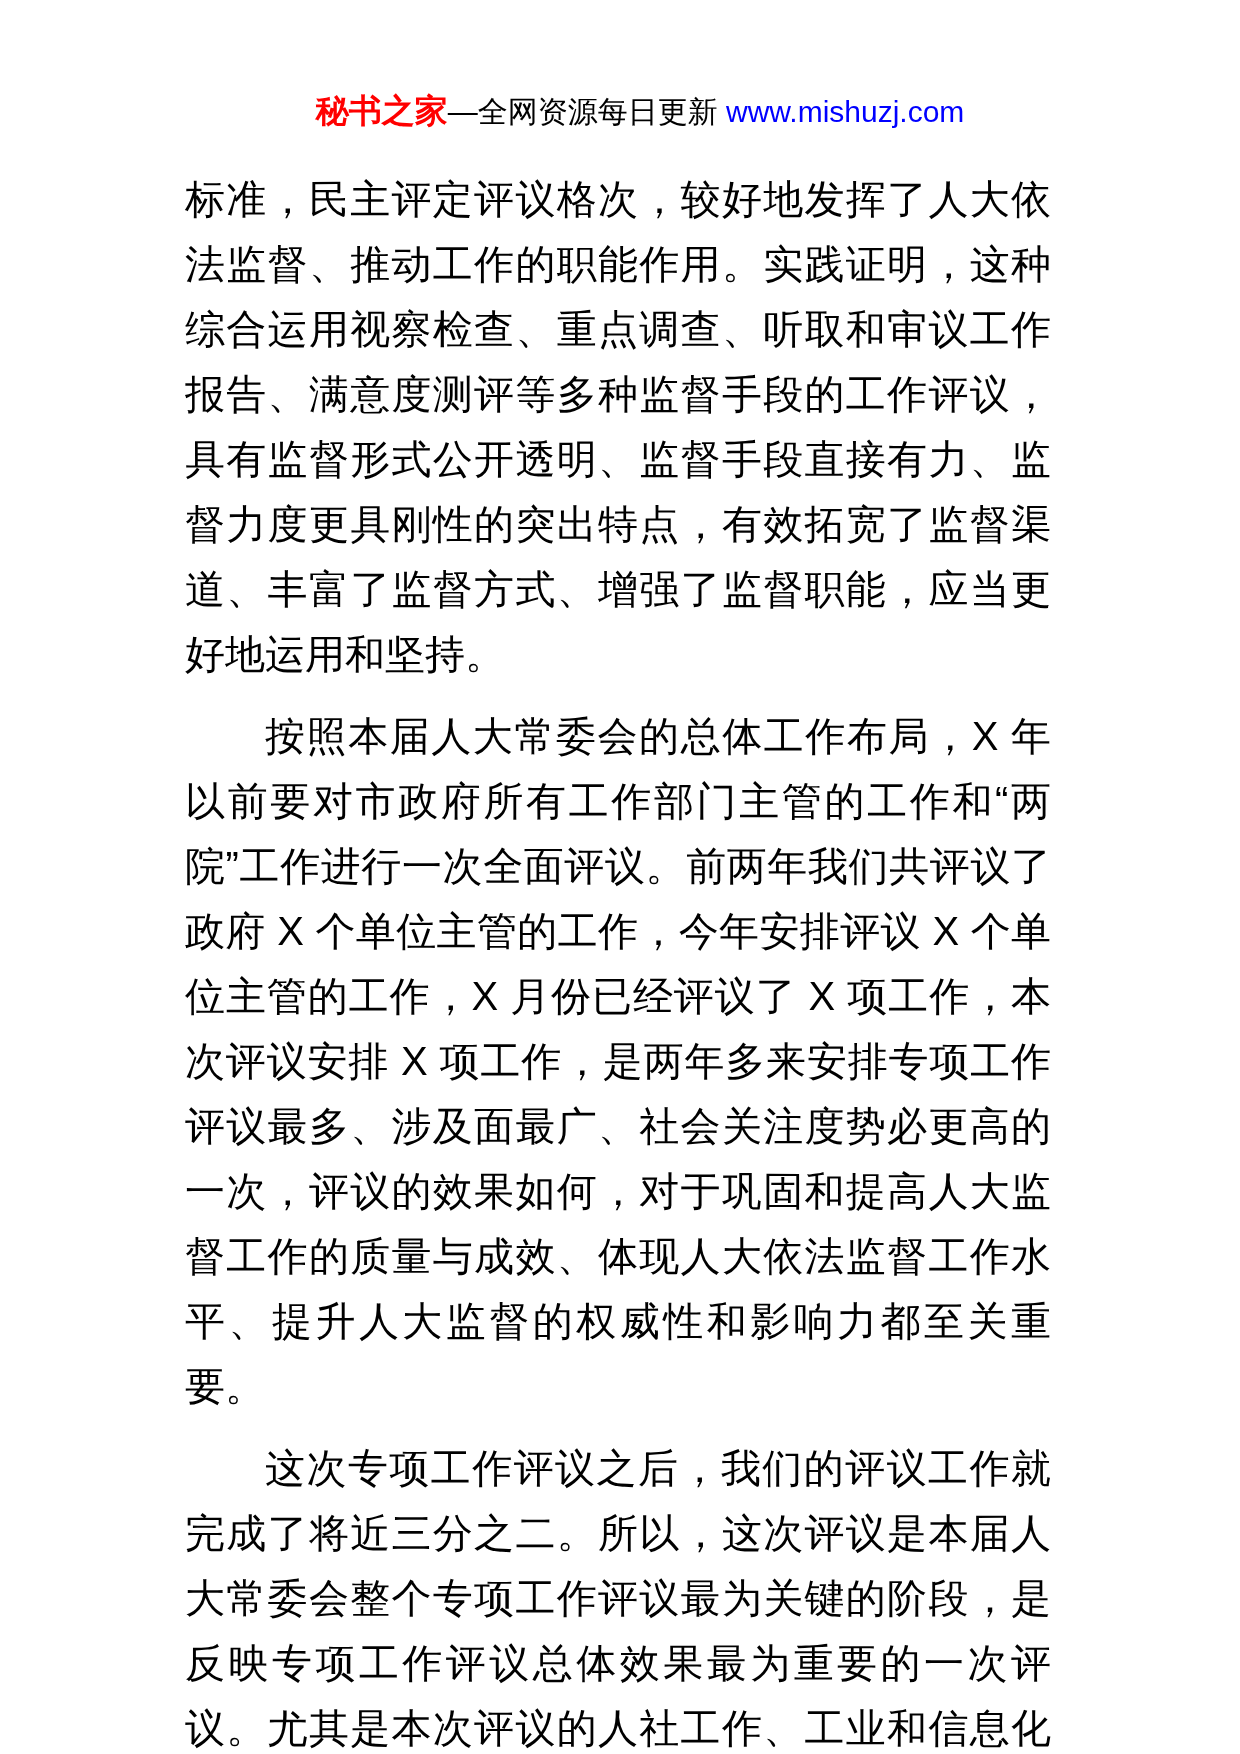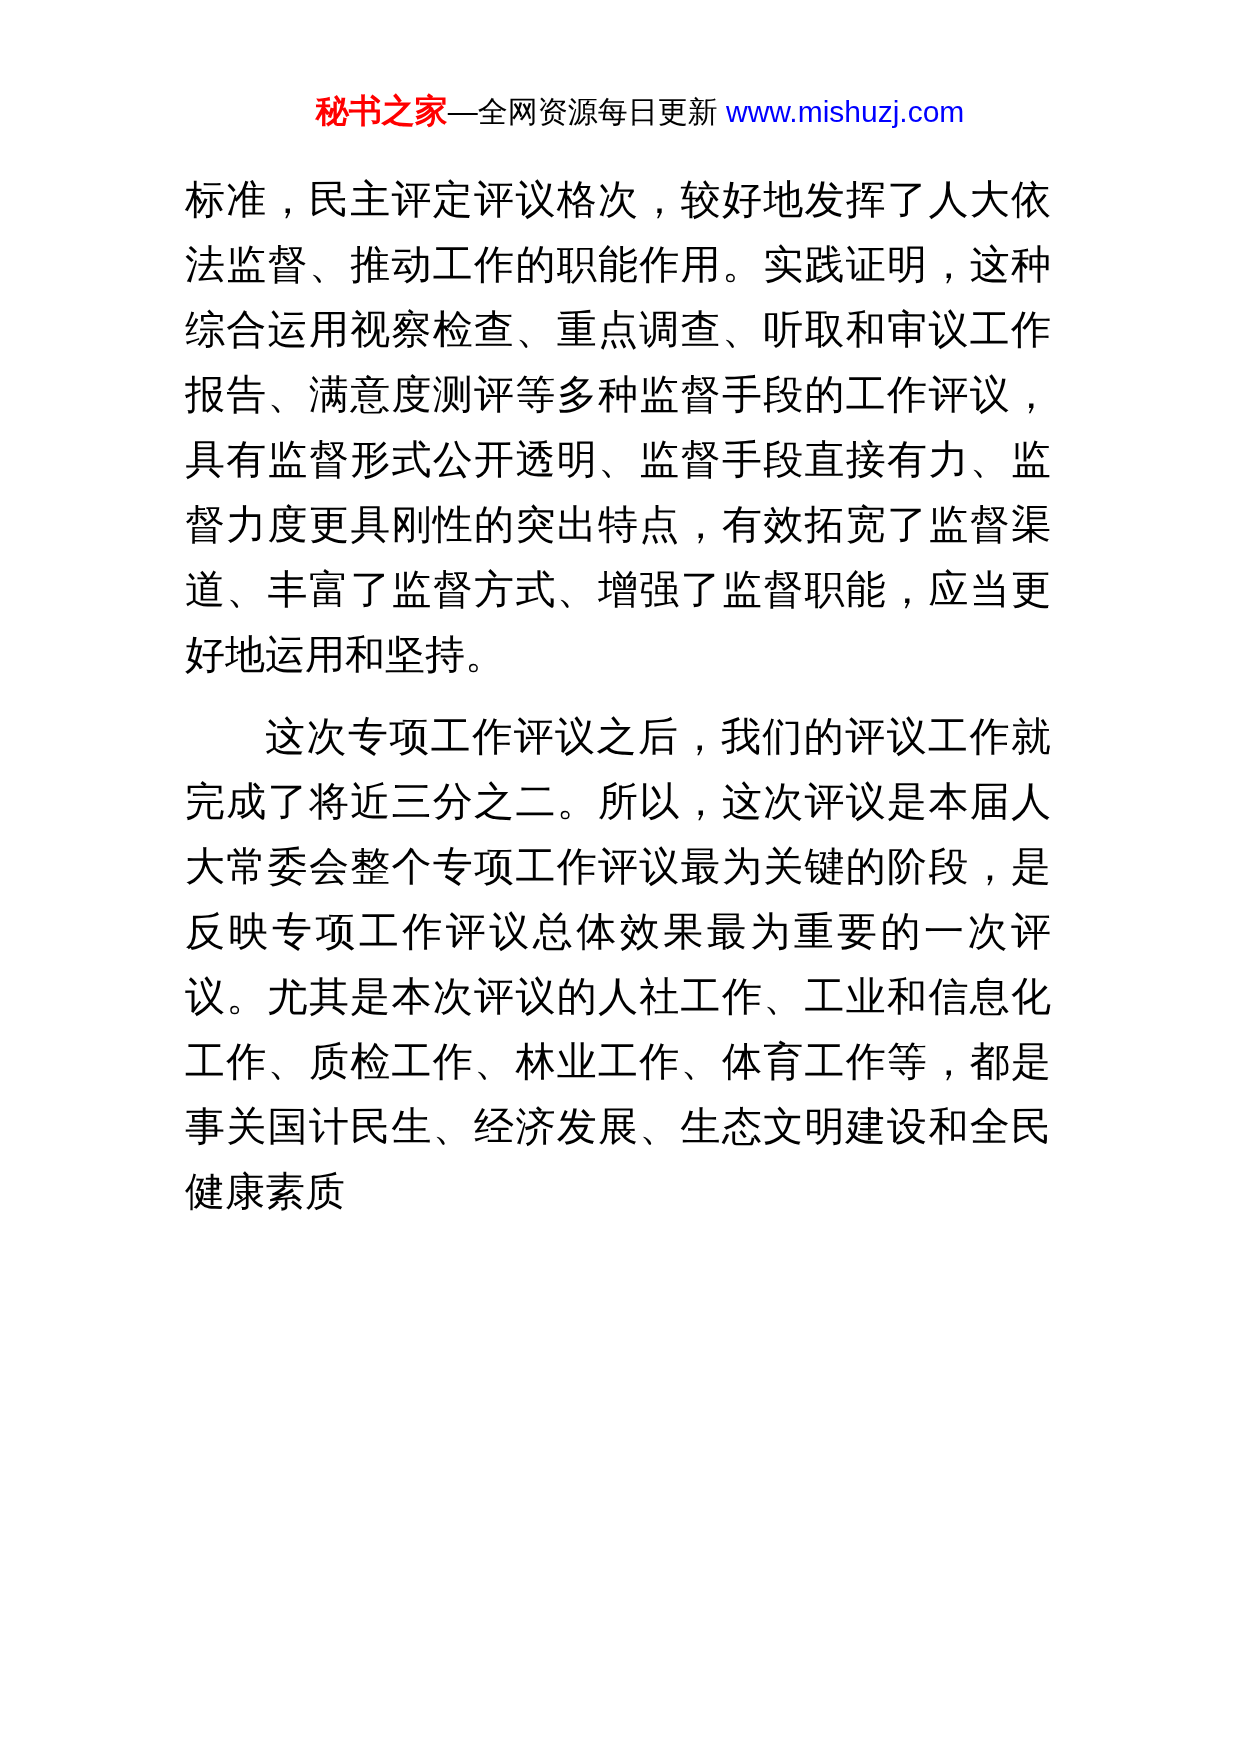--- a/index.html
+++ b/index.html
@@ -62,16 +62,17 @@
 <body>
 
 <div class="page">
 
   <div class="doc-header">
     <span class="site-name">秘书之家</span><span class="tagline">—全网资源每日更新 </span><span class="site-url">www.mishuzj.com</span>
   </div>
 
   <div class="doc-body">
     <p>标准，民主评定评议格次，较好地发挥了人大依法监督、推动工作的职能作用。实践证明，这种综合运用视察检查、重点调查、听取和审议工作报告、满意度测评等多种监督手段的工作评议，具有监督形式公开透明、监督手段直接有力、监督力度更具刚性的突出特点，有效拓宽了监督渠道、丰富了监督方式、增强了监督职能，应当更好地运用和坚持。</p>
+    <p class="indent">按照本届人大常委会的总体工作布局，X 年以前要对市政府所有工作部门主管的工作和“两院”工作进行一次全面评议。前两年我们共评议了政府 X 个单位主管的工作，今年安排评议 X 个单位主管的工作，X 月份已经评议了 X 项工作，本次评议安排 X 项工作，是两年多来安排专项工作评议最多、涉及面最广、社会关注度势必更高的一次，评议的效果如何，对于巩固和提高人大监督工作的质量与成效、体现人大依法监督工作水平、提升人大监督的权威性和影响力都至关重要。</p>
     <p class="indent">这次专项工作评议之后，我们的评议工作就完成了将近三分之二。所以，这次评议是本届人大常委会整个专项工作评议最为关键的阶段，是反映专项工作评议总体效果最为重要的一次评议。尤其是本次评议的人社工作、工业和信息化工作、质检工作、林业工作、体育工作等，都是事关国计民生、经济发展、生态文明建设和全民健康素质</p>
   </div>
 
 </div>
 
 </body></html>

